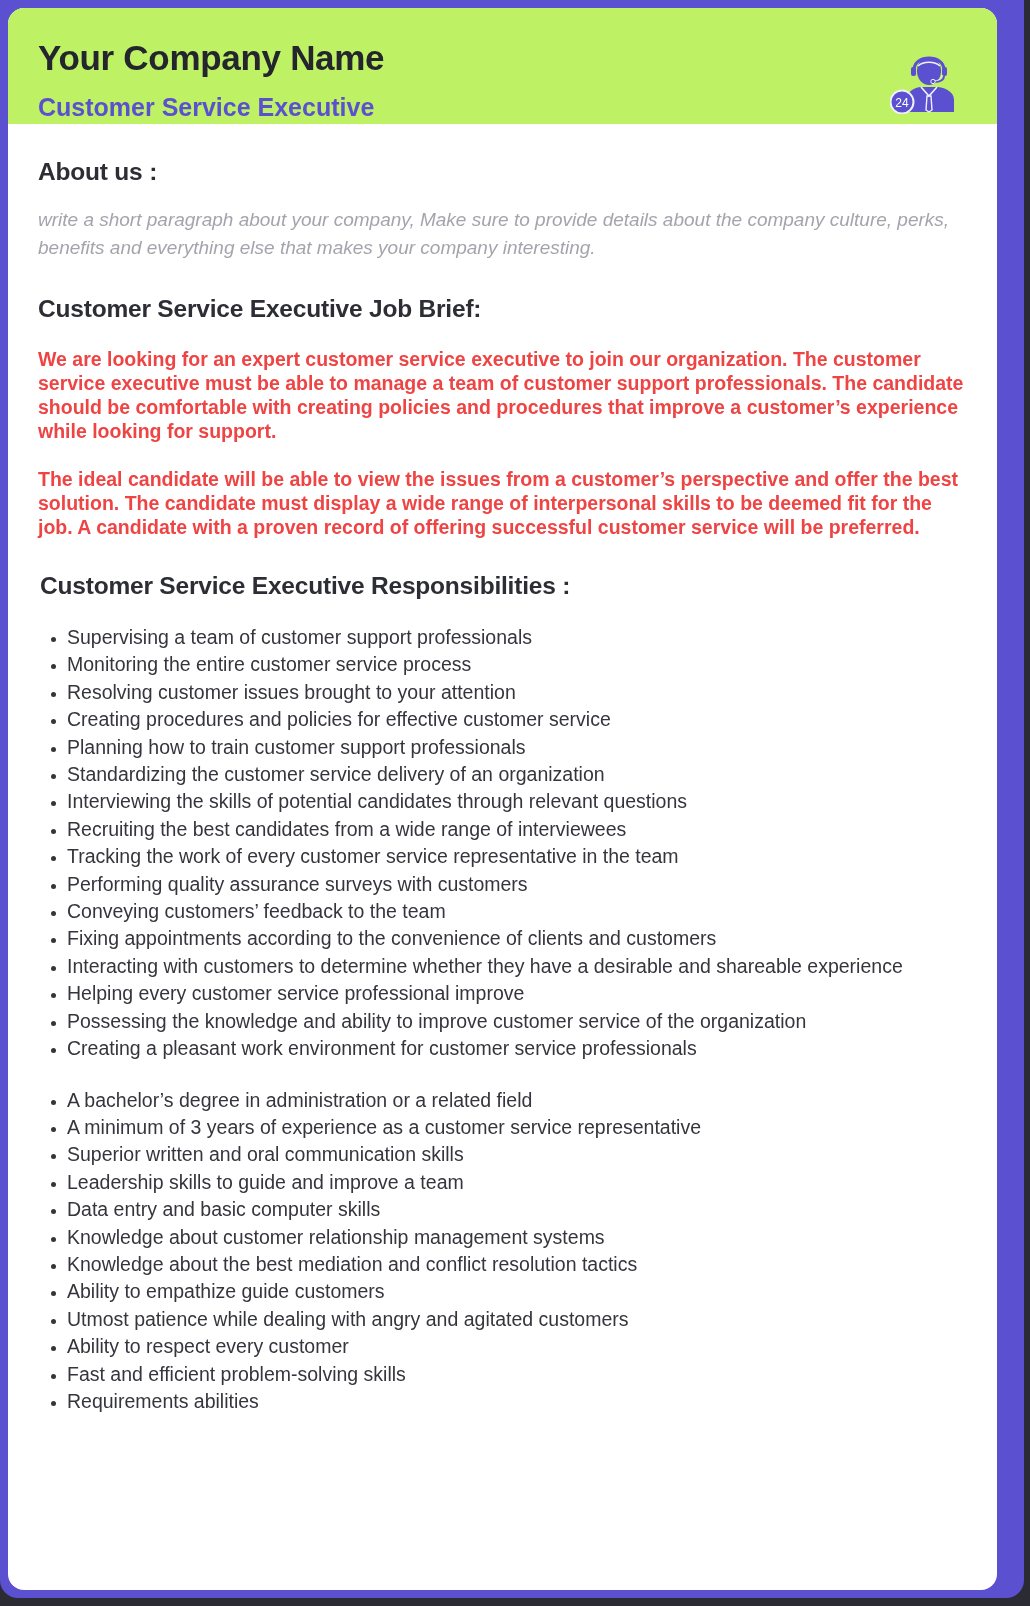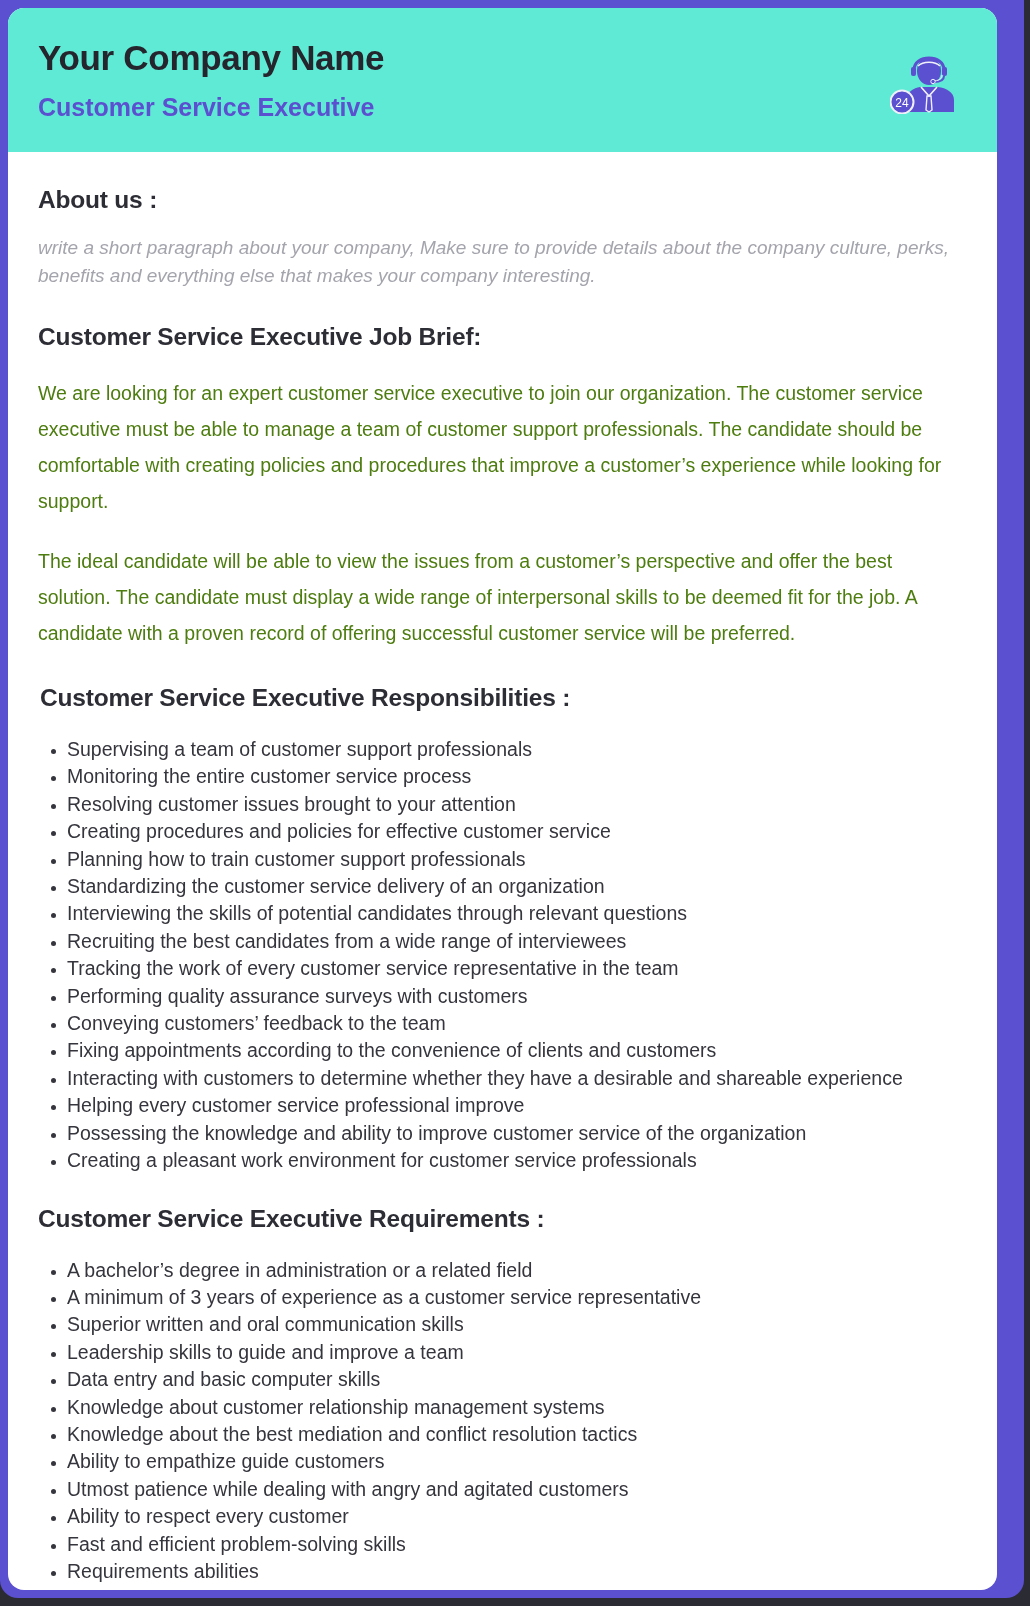--- a/index.html
+++ b/index.html
@@ -16,22 +16,22 @@
     border-radius: 0 0 18px 18px;
   }
   .card {
     position: absolute; left: 8px; top: 8px;
     width: 989px; height: 1582px;
     background: #ffffff;
     border-radius: 16px;
     overflow: hidden;
   }
   .header {
-    height: 144px;
-    background: #5eead4;
+    height: 116px;
+    background: #bef264;
     position: relative;
   }
   .company {
     position: absolute; left: 30px; top: 30px;
     font-size: 35px; font-weight: bold; color: #25252d;
     letter-spacing: -0.3px;
   }
   .role {
     position: absolute; left: 30px; top: 85px;
     font-size: 25px; font-weight: bold; color: #5b50cf; text-align: center;
@@ -45,21 +45,21 @@
     margin: 0; font-size: 24.5px; font-weight: bold; color: #2d2d35;
     letter-spacing: -0.2px;
   }
   .about-h { padding-top: 30px; }
   .about-p {
     margin: 20px 0 0 0; font-size: 19px; line-height: 28px;
     color: #a4a4ad; font-style: italic;
   }
   .brief-h { margin-top: 33px; }
   .para {
-    margin: 24px 0 0 0; font-size: 19.5px; line-height: 36px; color: #4d7c0f;
+    margin: 24px 0 0 0; font-size: 19.5px; line-height: 24px; color: #ef4444; font-weight: bold;
   }
   .para + .para { margin-top: 24px; }
   .resp-h { margin-top: 33px; padding-left: 2px; }
   .req-h { margin-top: 30px; }
   ul {
     margin: 24px 0 0 0; padding-left: 29px;
     font-size: 19.5px; line-height: 27.4px; color: #35353d;
   }
   li { padding-left: 0; }
   li::marker { font-size: 15px; }
@@ -127,21 +127,20 @@
           <li>Conveying customers’ feedback to the team</li>
           <li>Fixing appointments according to the convenience of clients and customers</li>
           <li>Interacting with customers to determine whether they have a desirable and shareable experience</li>
           <li>Helping every customer service professional improve</li>
           <li>Possessing the knowledge and ability to improve customer service of the organization</li>
           <li>Creating a pleasant work environment for customer service professionals</li>
         </ul>
       </section>
 
       <section>
-        <h2 class="req-h">Customer Service Executive Requirements :</h2>
         <ul>
           <li>A bachelor’s degree in administration or a related field</li>
           <li>A minimum of 3 years of experience as a customer service representative</li>
           <li>Superior written and oral communication skills</li>
           <li>Leadership skills to guide and improve a team</li>
           <li>Data entry and basic computer skills</li>
           <li>Knowledge about customer relationship management systems</li>
           <li>Knowledge about the best mediation and conflict resolution tactics</li>
           <li>Ability to empathize guide customers</li>
           <li>Utmost patience while dealing with angry and agitated customers</li>

